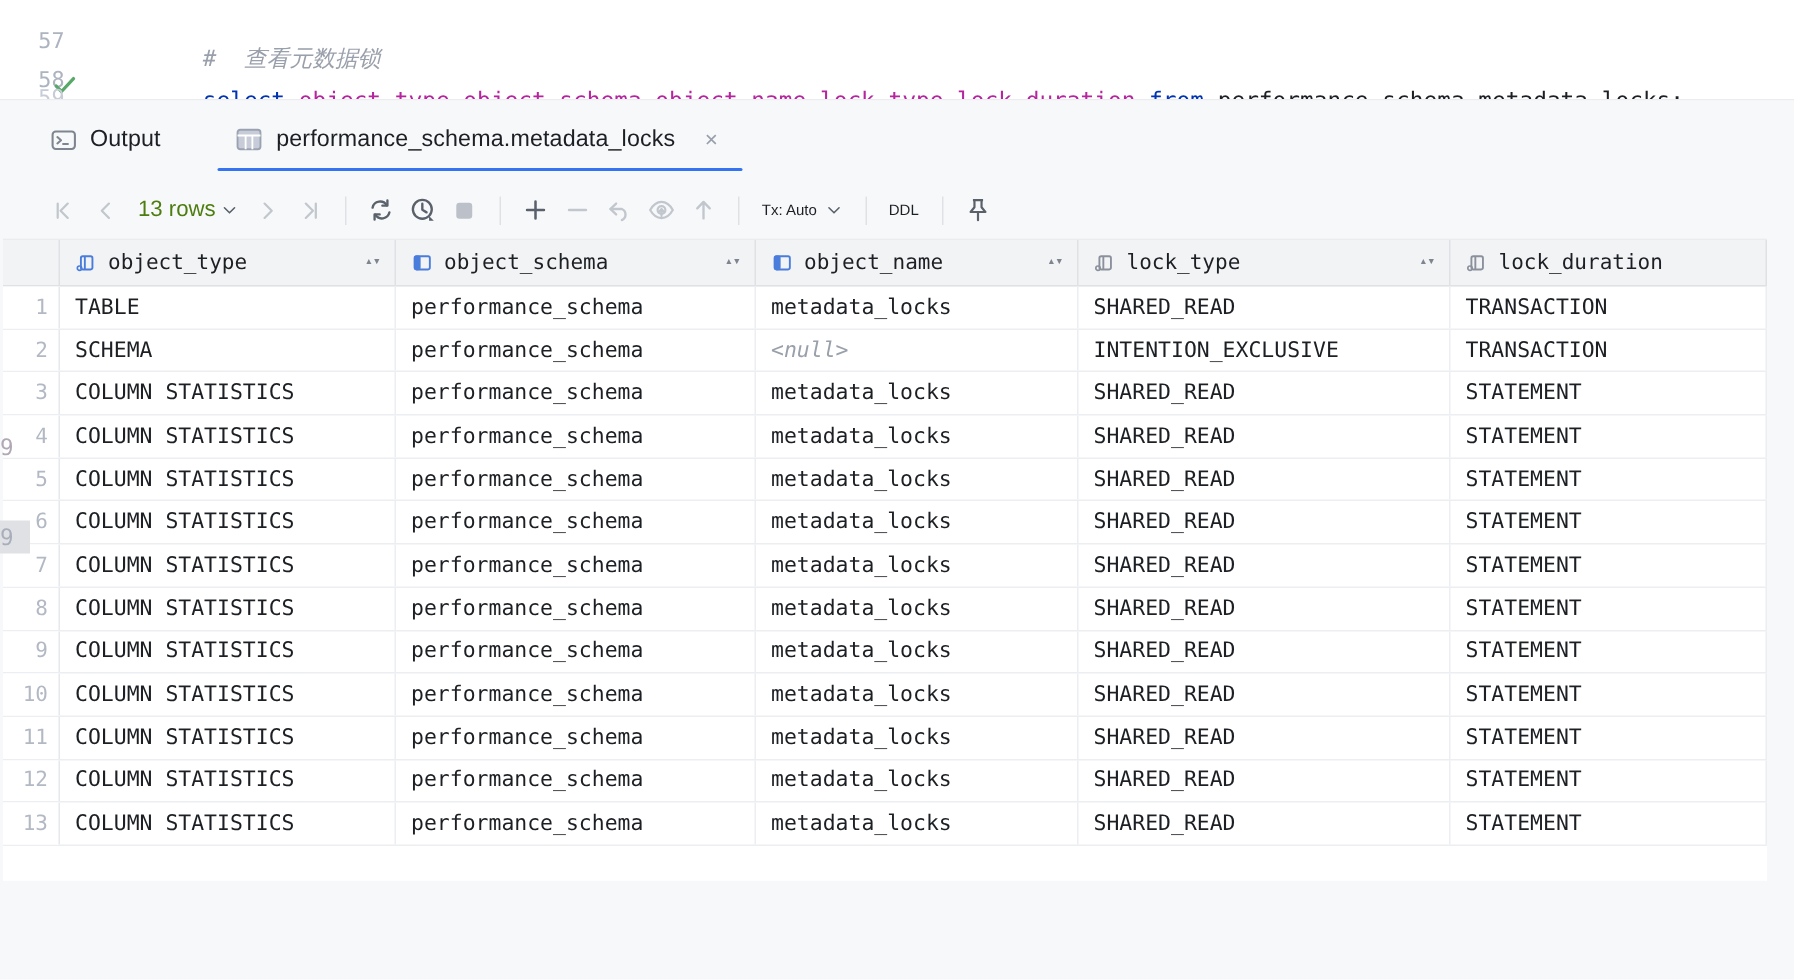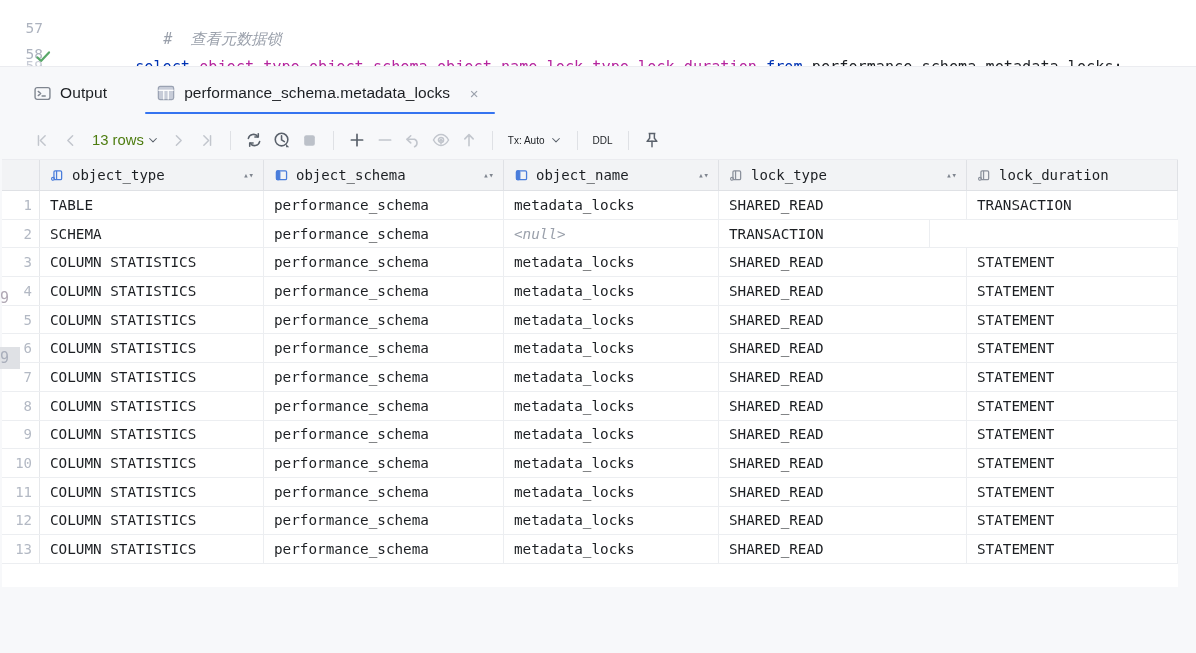--- a/index.html
+++ b/index.html
@@ -78,21 +78,21 @@
     font-family: "DejaVu Sans Mono", monospace;
     font-size: 15.2px;
   }
   .code-line {
     height: 27px;
     line-height: 27px;
     padding-left: 10px;
     white-space: pre;
   }
   .code-line.l1 { padding-top: 2px; height: 25px; line-height: 25px; }
-  .tok-comment { color: #9aa0ab; font-style: italic; margin-left: 28px; }
+  .tok-comment { color: #9aa0ab; font-style: italic; }
   .tok-kw      { color: #0033b3; }
   .tok-col     { color: #b5259e; }
   .tok-plain   { color: #1c1f23; }
 
   
   .editor-sep {
     position: absolute;
     left: 0; top: 66px;
     width: 1196px; height: 1px;
     background: #ebecf0;
@@ -533,20 +533,21 @@
           <div class="td c2">performance_schema</div>
           <div class="td c3">metadata_locks</div>
           <div class="td c4">SHARED_READ</div>
           <div class="td c5">TRANSACTION</div>
         </div>
         <div class="tr">
           <div class="td rownum">2</div>
           <div class="td c1">SCHEMA</div>
           <div class="td c2">performance_schema</div>
           <div class="td c3 null">&lt;null&gt;</div>
+          <div class="td c4">INTENTION_EXCLUSIVE</div>
           <div class="td c5">TRANSACTION</div>
         </div>
         <div class="tr">
           <div class="td rownum">3</div>
           <div class="td c1">COLUMN STATISTICS</div>
           <div class="td c2">performance_schema</div>
           <div class="td c3">metadata_locks</div>
           <div class="td c4">SHARED_READ</div>
           <div class="td c5">STATEMENT</div>
         </div>

